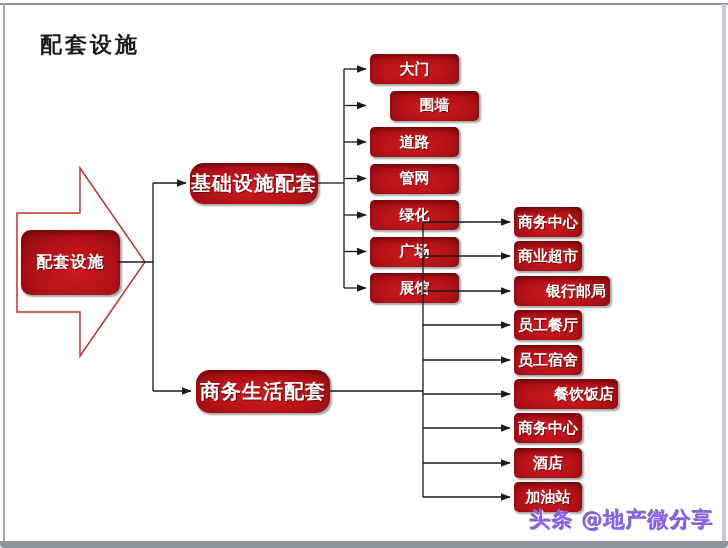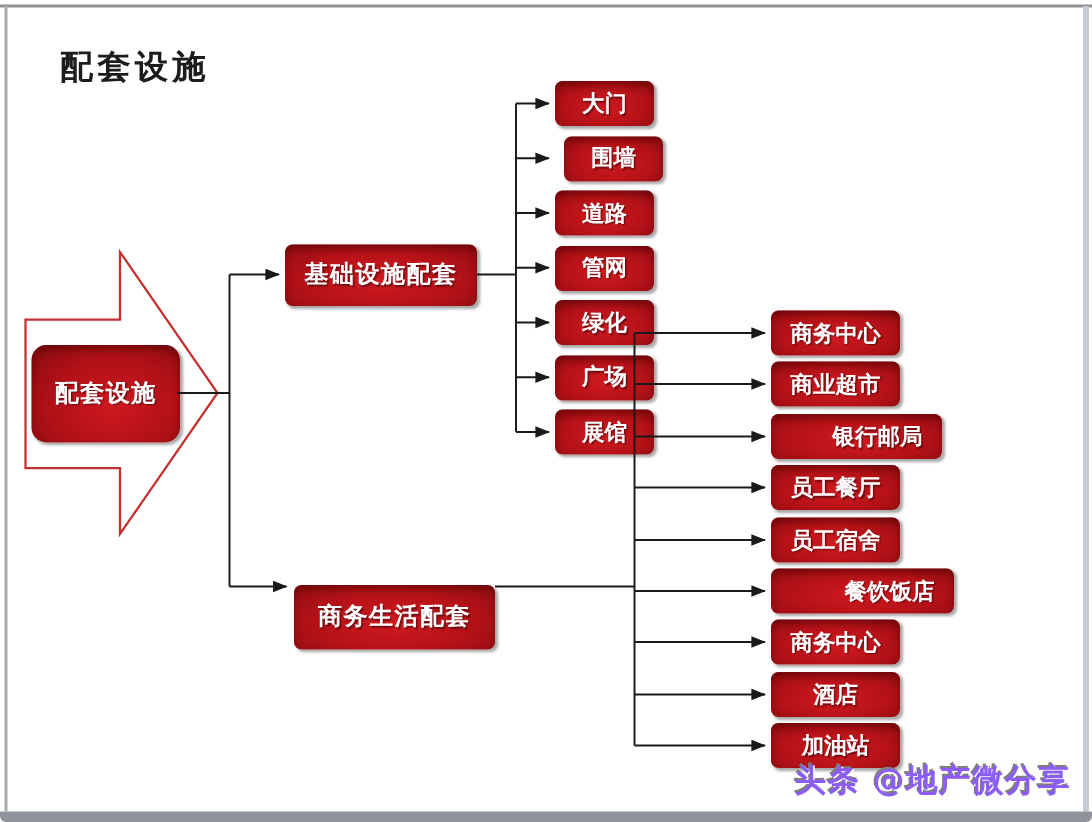--- a/index.html
+++ b/index.html
@@ -19,23 +19,23 @@
   }
 
   .node{
     position:absolute;display:flex;align-items:center;justify-content:center;
     color:#ffffff;font-weight:bold;text-align:center;
     background:radial-gradient(ellipse at 50% 58%, #d01a20 0%, #b51218 55%, #8e0c10 100%);
     box-shadow:inset 0 3px 4px rgba(70,0,0,0.45), 1.5px 1.5px 2px rgba(0,0,0,0.35);
     text-shadow:1px 1px 1px rgba(0,0,0,0.45);
     border-radius:5px;
   }
-  .node.small{width:66px;height:30px;font-size:15px;}
-  .node.col2{width:86px;height:30px;font-size:15px;}
-  .node.mid{font-size:16px;letter-spacing:1px;}
+  .node.small{width:89px;height:30px;font-size:15px;}
+  .node.col2{width:68px;height:30px;font-size:15px;}
+  .node.mid{font-size:20px;letter-spacing:1px;border-radius:14px;}
   .node.root{
     left:21px;top:230px;width:99px;height:65px;font-size:16px;letter-spacing:1px;
     border-radius:10px;
     background:radial-gradient(ellipse at 55% 62%, #ce191f 0%, #b01117 55%, #820a0e 100%);
   }
 
   svg.layer{position:absolute;left:0;top:0;pointer-events:none;}
   .watermark{
     position:absolute;right:14px;top:506px;font-size:21px;font-weight:bold;letter-spacing:1px;
     color:#8b5cf6;
@@ -52,24 +52,24 @@
 
 <div class="slide-title">配套设施</div>
 
 <svg class="layer" width="728" height="548">
   <polygon points="17,213 80,213 80,168 145,262 80,356 80,312 17,312" fill="#ffffff" stroke="#c53030" stroke-width="1.5"></polygon>
 </svg>
 
 <div class="node root">配套设施</div>
 
 <div class="node mid" style="left:190px;top:163px;width:128px;height:41px;">基础设施配套</div>
-<div class="node mid" style="left:196px;top:390px;width:134px;height:43px;text-align:center;">商务生活配套</div>
+<div class="node mid" style="left:196px;top:370px;width:134px;height:43px;text-align:center;">商务生活配套</div>
 
 <div class="node small" style="left:370px;top:54px;">大门</div>
-<div class="node small" style="left:376px;top:90.5px;font-family:Liberation Serif, serif;">围墙</div>
+<div class="node small" style="left:390px;top:90.5px;font-family:Liberation Serif, serif;">围墙</div>
 <div class="node small" style="left:370px;top:127px;">道路</div>
 <div class="node small" style="left:370px;top:163.5px;">管网</div>
 <div class="node small" style="left:370px;top:200px;">绿化</div>
 <div class="node small" style="left:370px;top:236.5px;">广场</div>
 <div class="node small" style="left:370px;top:273px;">展馆</div>
 
 <div class="node col2" style="left:514px;top:207px;">商务中心</div>
 <div class="node col2" style="left:514px;top:241px;">商业超市</div>
 <div class="node col2" style="left:514px;top:276px;padding-left:28px;">银行邮局</div>
 <div class="node col2" style="left:514px;top:310px;">员工餐厅</div>

